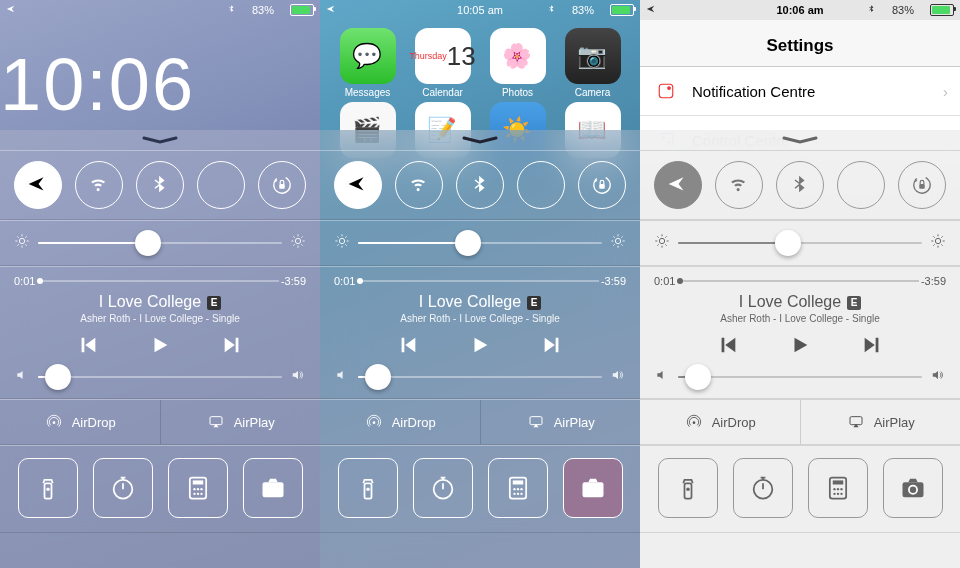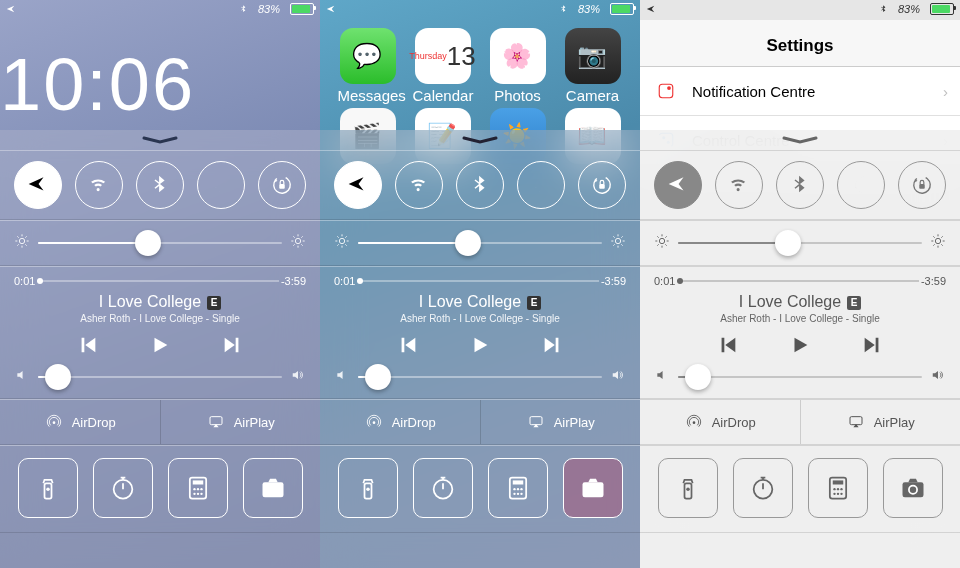--- a/index.html
+++ b/index.html
@@ -4,36 +4,36 @@
 <style>
   html,body{margin:0;padding:0;font-family:-apple-system,"Helvetica Neue",Helvetica,Arial,sans-serif;}
   body{width:960px;height:568px;display:flex;}
   .phone{width:320px;height:568px;position:relative;overflow:hidden;color:#fff;}
   
   .bg1{background:linear-gradient(160deg,#9aa4c8 0%,#7e8cb5 35%,#6d7ba4 60%,#5e6b93 100%);}
   .bg2{background:linear-gradient(160deg,#5fa7c8 0%,#4b8aab 35%,#7b8dad 70%,#8b8aad 100%);}
   .bg3{background:#e6e6e6;color:#555;}
   
   .status{height:20px;display:flex;align-items:center;justify-content:space-between;padding:0 6px;font-size:11px;}
-  .status .left,.status .right{display:flex;align-items:flex-start;gap:10px;font-style:italic;}
+  .status .left,.status .right{display:flex;align-items:center;gap:16px;}
   .plane-glyph svg{width:11px;height:11px;}
   .bt-glyph svg{width:9px;height:12px;}
   .batt{display:flex;align-items:center;gap:2px;}
   .batt-body{width:22px;height:10px;border:1px solid currentColor;border-radius:2px;position:relative;}
   .batt-body::after{content:"";position:absolute;right:-3px;top:2px;width:2px;height:4px;background:currentColor;border-radius:0 1px 1px 0;}
   .batt-fill{position:absolute;left:1px;top:1px;bottom:1px;width:83%;background:#4cd964;border-radius:1px;}
   .bg3 .status{color:#333;}
   
   .lock-clock{font-size:74px;font-weight:200;text-align:left;margin-top:22px;letter-spacing:2px;}
   
   .home-apps{padding:8px 10px 0;}
   .app-row{display:flex;justify-content:space-around;margin-bottom:4px;}
   .app{width:60px;text-align:center;}
   .app .ic{width:56px;height:56px;border-radius:13px;margin:0 auto 3px;display:flex;align-items:center;justify-content:center;font-size:24px;color:#fff;}
-  .app .lbl{font-size:15px;color:#fff;}
+  .app .lbl{font-size:10px;color:#fff;}
   .ic-messages{background:linear-gradient(#6fe26f,#2bbd2b);}
   .ic-calendar{background:#fff;color:#333;flex-direction:row;font-size:10px;}
   .ic-calendar .d{color:#e33;font-size:9px;}
   .ic-calendar .n{color:#333;font-size:26px;font-weight:300;line-height:24px;}
   .ic-photos{background:#fff;}
   .ic-camera{background:linear-gradient(#444,#222);}
   .ic-videos{background:#f8f8f8;}
   .ic-weather{background:linear-gradient(#4aa0e6,#2d7fc9);}
   
   .settings-title{text-align:center;font-size:17px;font-weight:600;color:#000;padding:16px 0 10px;border-bottom:1px solid #ccc;background:#f7f7f7;}
@@ -328,20 +328,21 @@
   </div>
 </div>
 
 <div class="phone bg2">
   <div class="status">
     <div class="left">
         <span class="plane-glyph"><svg viewBox="0 0 24 24">
             <use href="#i-plane"></use>
           </svg></span>
       </div>
+    <div style="position:absolute;left:0;right:0;text-align:center;font-size:11px;">10:05 am</div>
     <div class="right">
       <span class="bt-glyph"><svg viewBox="0 0 24 24">
             <use href="#i-bt"></use>
           </svg></span>
       <span>83%</span>
       <span class="batt">
           <span class="batt-body">
             <span class="batt-fill"></span>
           </span>
         </span>
@@ -503,20 +504,21 @@
   </div>
 </div>
 
 <div class="phone bg3">
   <div class="status">
     <div class="left">
         <span class="plane-glyph"><svg viewBox="0 0 24 24">
             <use href="#i-plane"></use>
           </svg></span>
       </div>
+    <div style="position:absolute;left:0;right:0;text-align:center;font-size:11px;font-weight:600;color:#000">10:06 am</div>
     <div class="right">
       <span class="bt-glyph"><svg viewBox="0 0 24 24">
             <use href="#i-bt"></use>
           </svg></span>
       <span>83%</span>
       <span class="batt">
           <span class="batt-body" style="border-color:#333">
             <span class="batt-fill"></span>
           </span>
         </span>

